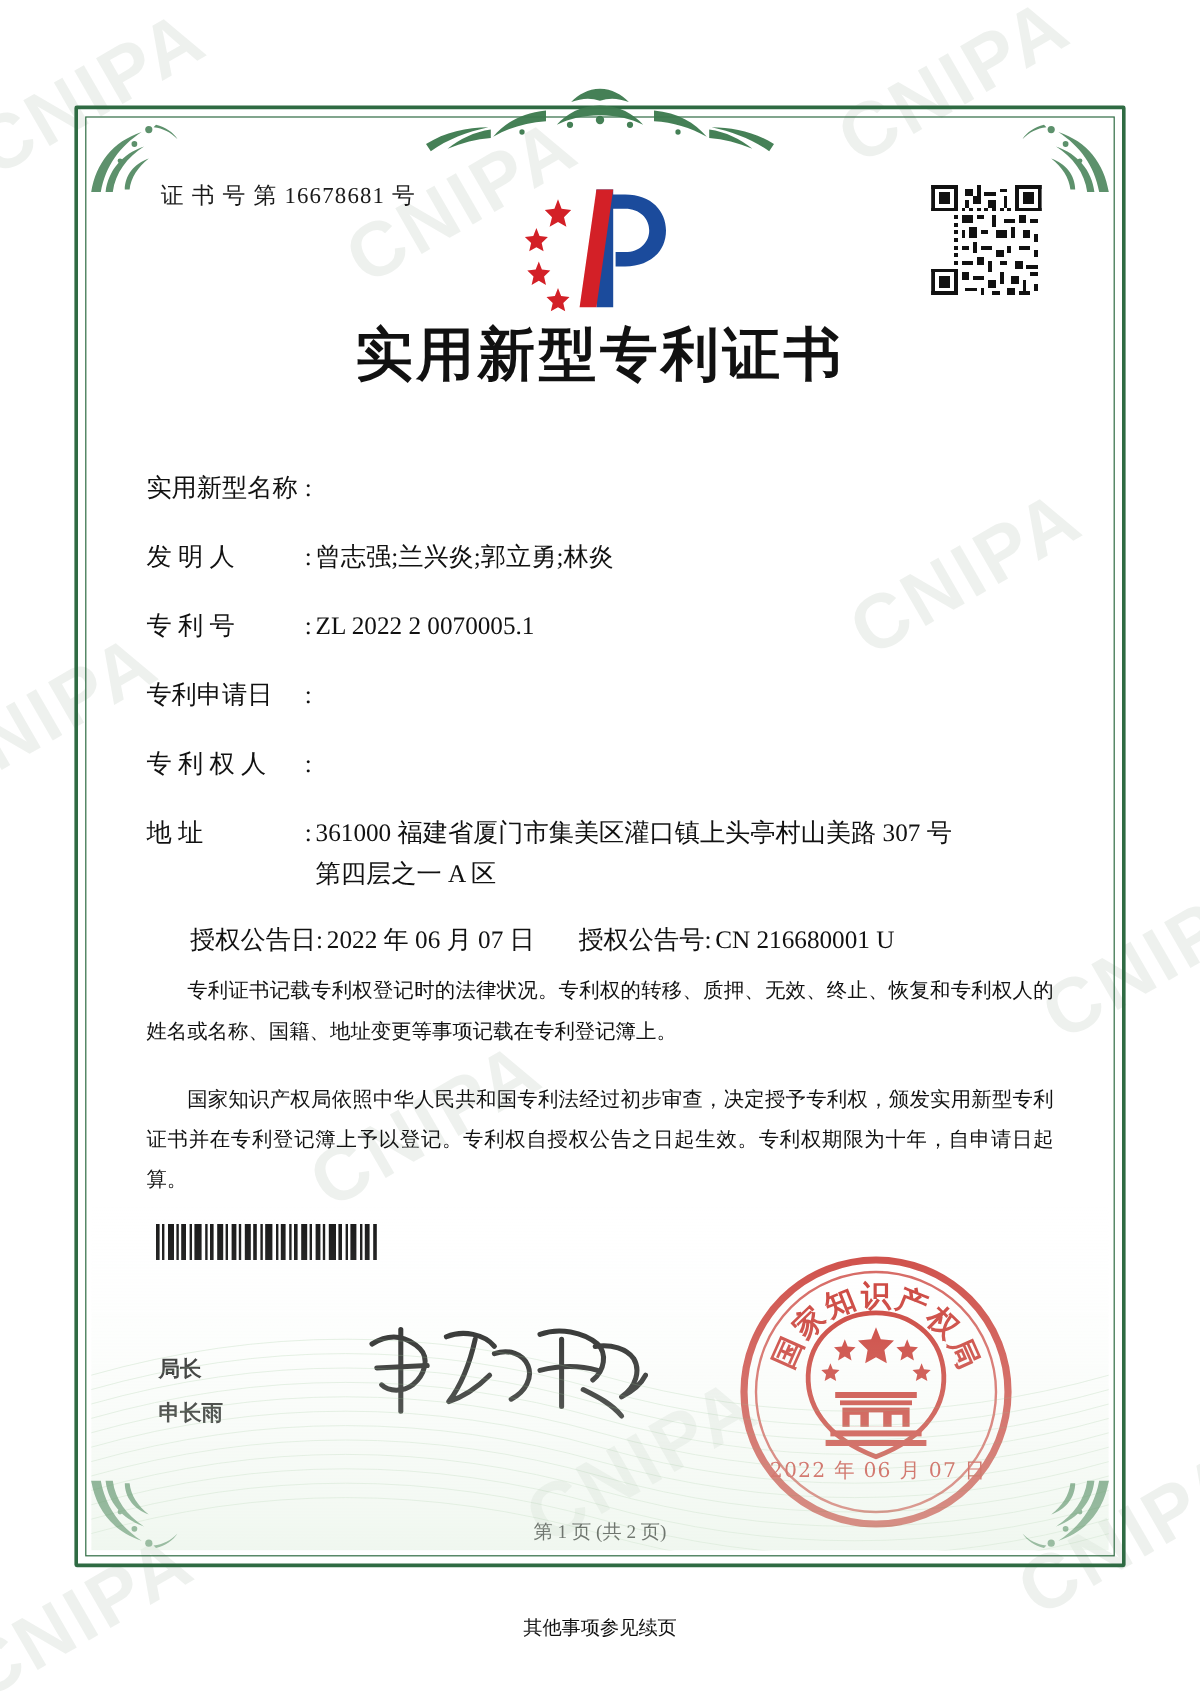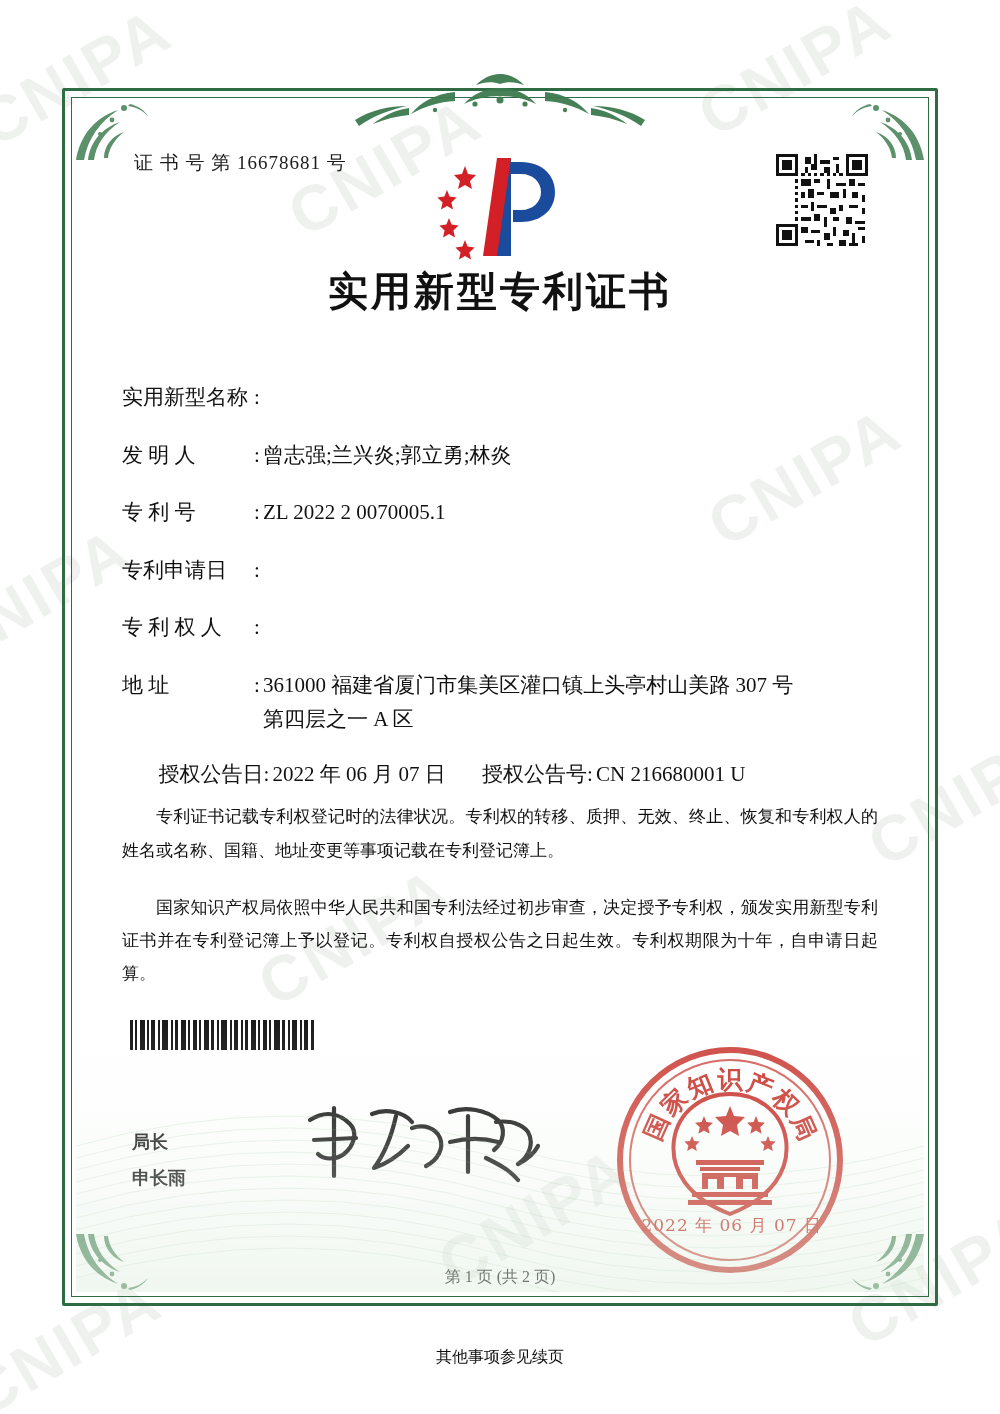--- a/index.html
+++ b/index.html
@@ -103,21 +103,21 @@
     position: absolute;
     right: 10px;
     top: 6px;
     width: 92px;
     height: 92px;
     background: #fff;
   }
 
   .title {
     text-align: center;
-    font-size: 40px;
+    font-size: 48px;
     font-weight: bold;
     letter-spacing: 3px;
     color: #111;
     margin-top: 88px;
     font-family: "DejaVu Serif", serif;
   }
 
   .fields {
     margin-top: 62px;
     font-size: 21px;

